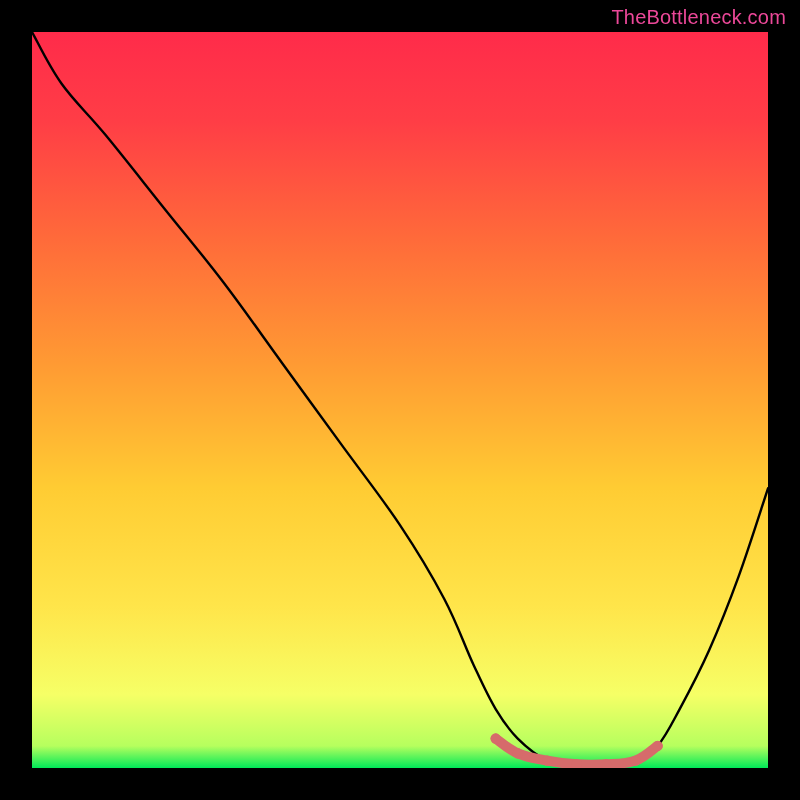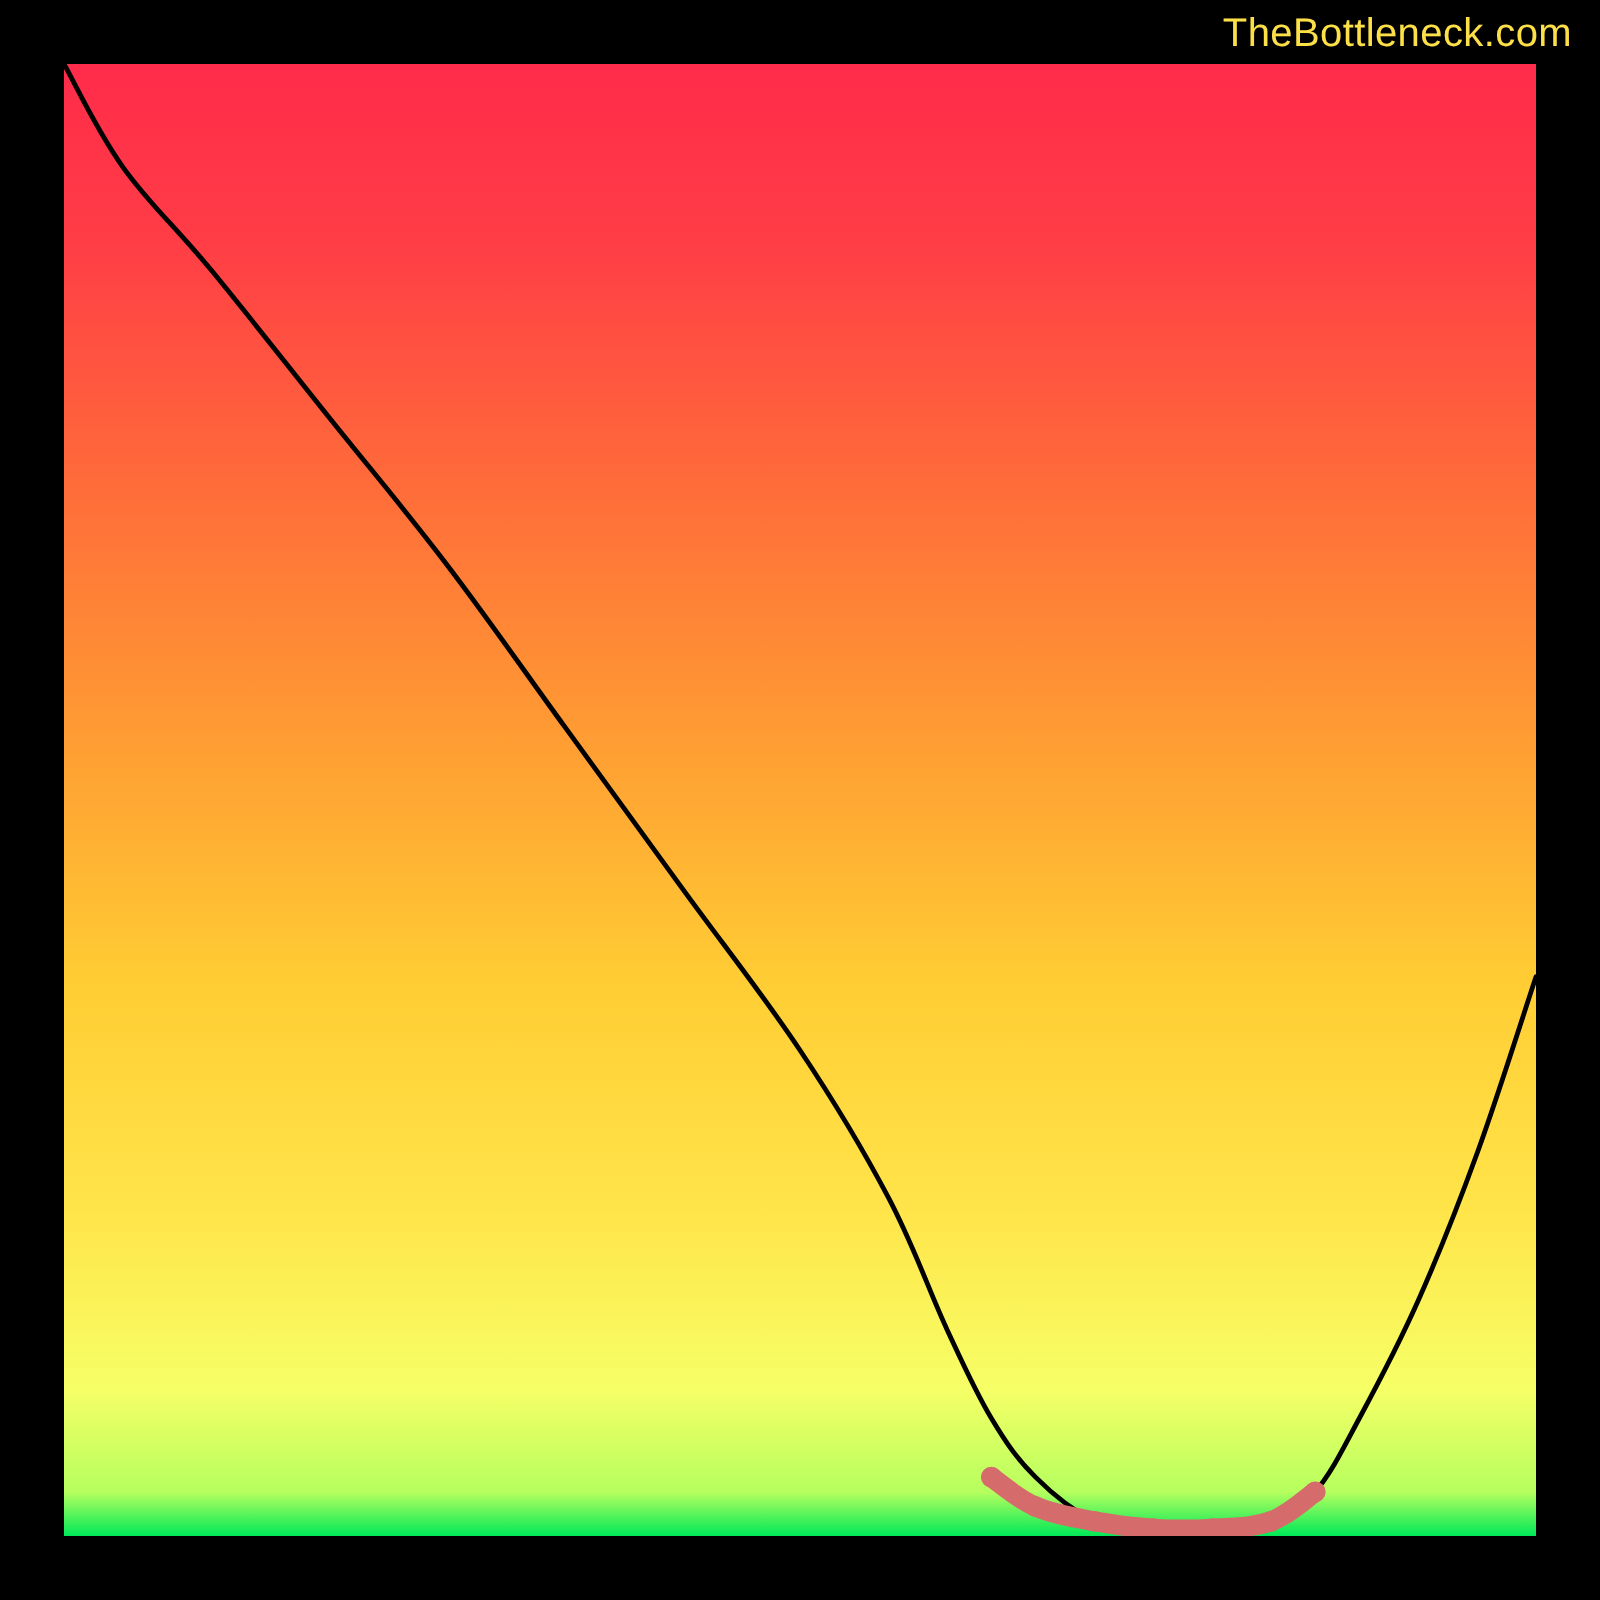--- a/index.html
+++ b/index.html
@@ -2,21 +2,21 @@
 <html><head>
   <meta charset="utf-8">
   <style>
     * { margin: 0; padding: 0; box-sizing: border-box; }
     html, body { width: 800px; height: 800px; overflow: hidden; }
     body { background: #000; position: relative; font-family: Arial, sans-serif; }
     .attribution {
       position: absolute;
       top: 6px;
       right: 14px;
-      color: #fde047;
+      color: #ec4899;
       font-size: 20px;
       letter-spacing: 0.2px;
       z-index: 10;
     }
     .plot-area {
       position: absolute;
       left: 32px;
       top: 32px;
       width: 736px;
       height: 736px;

